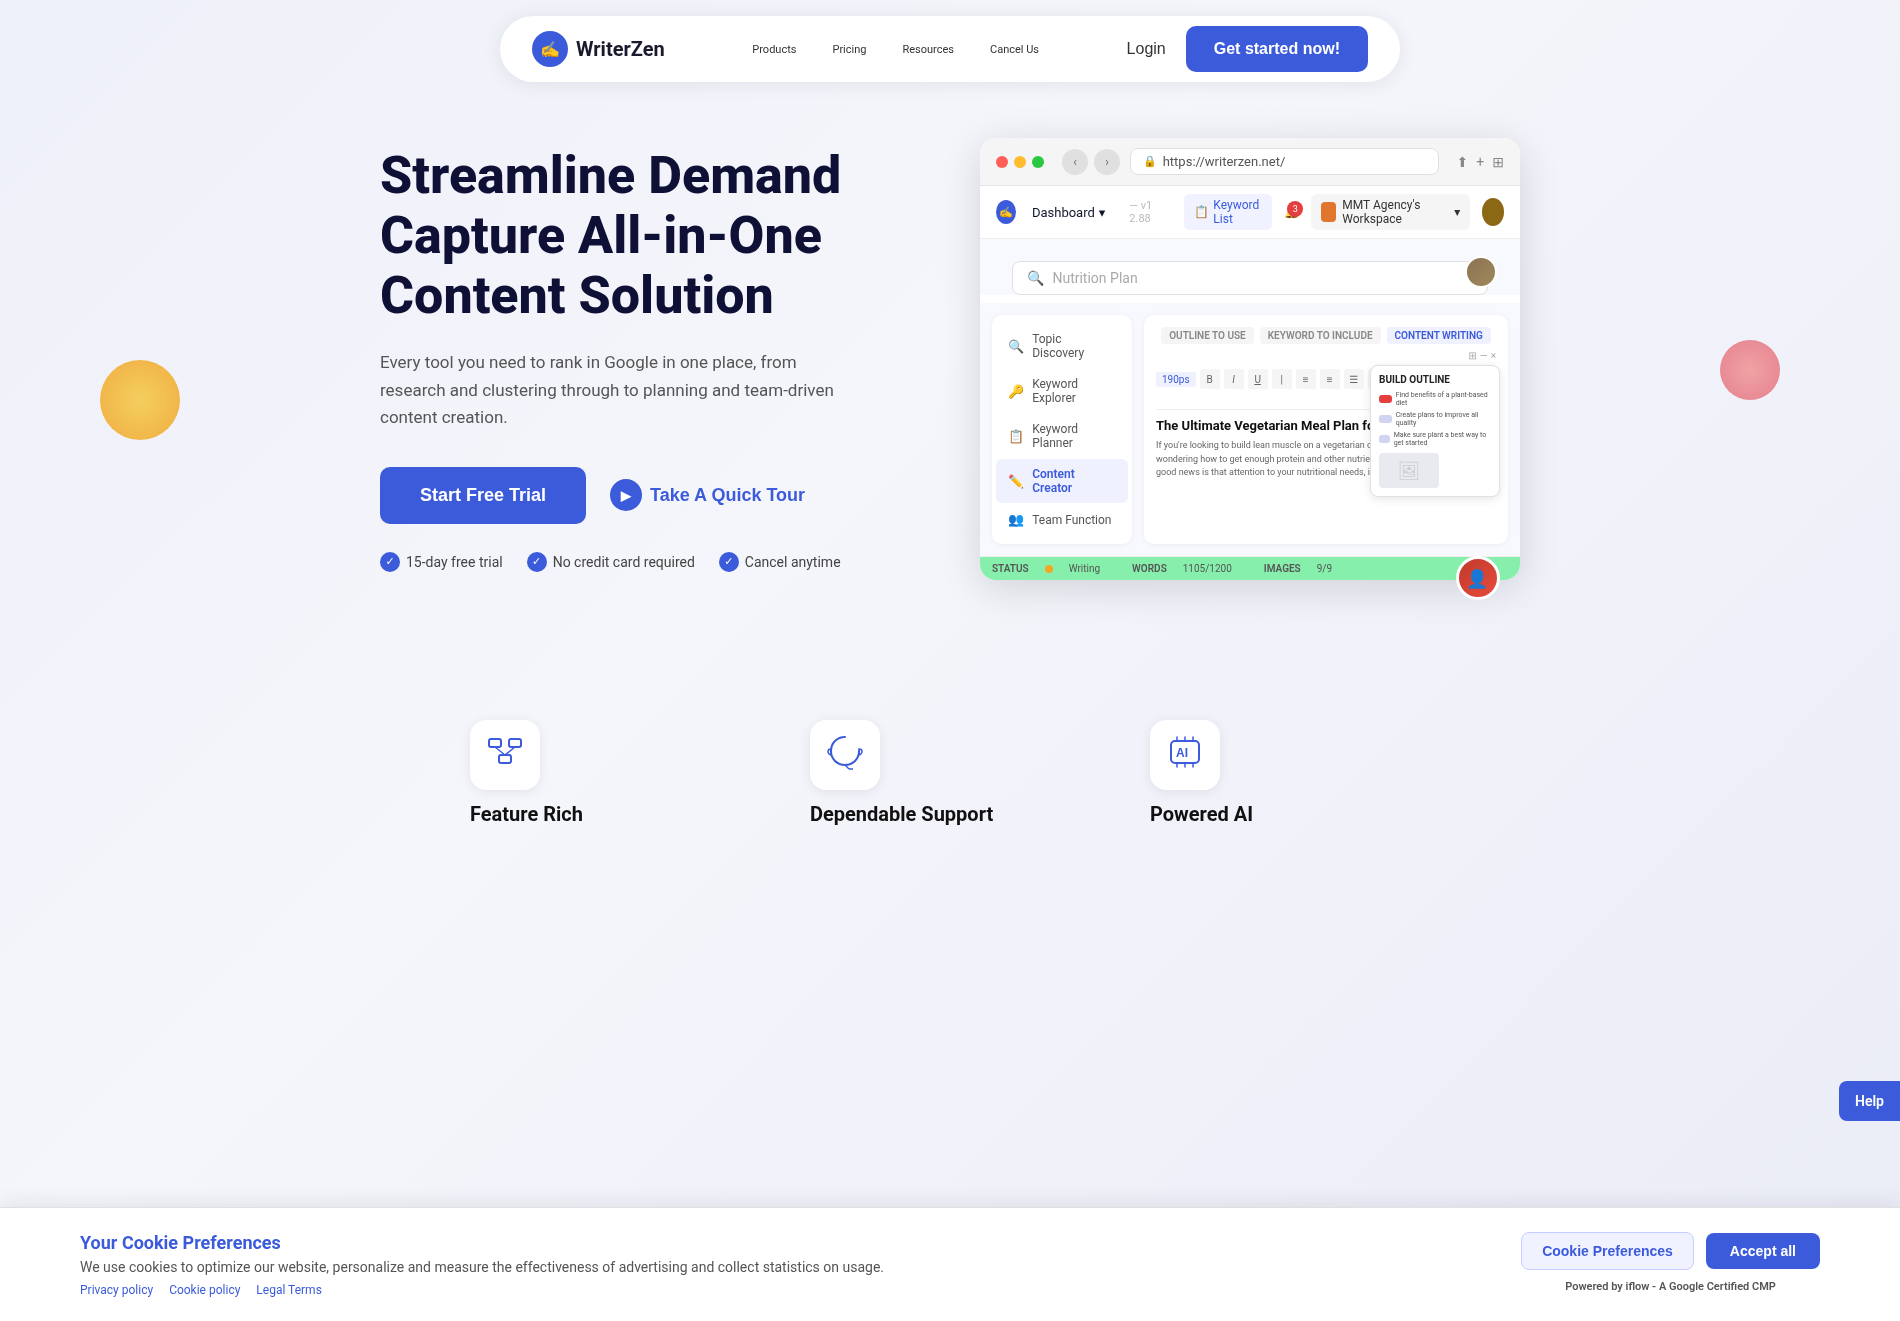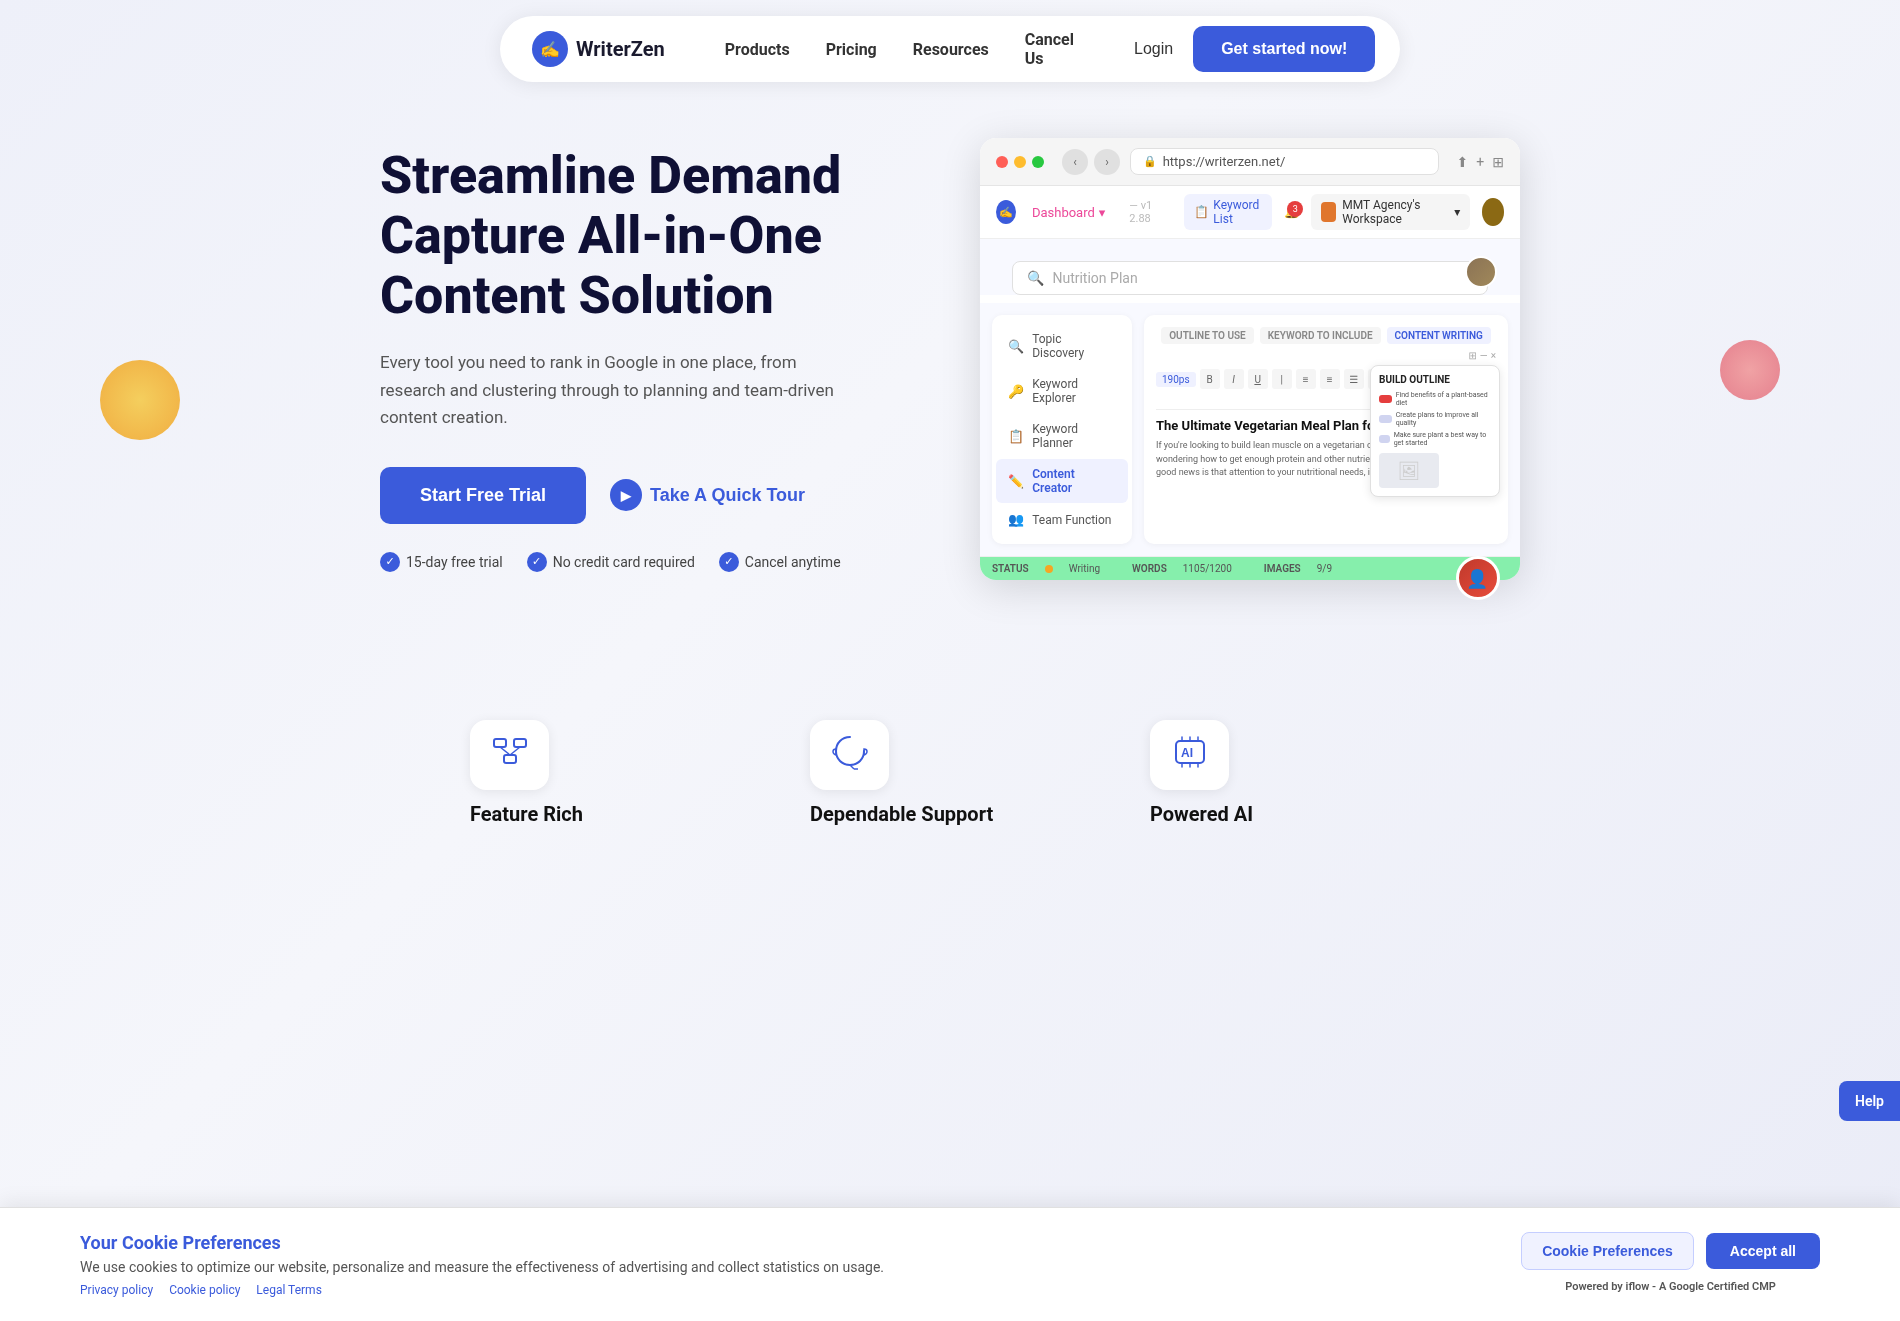--- a/index.html
+++ b/index.html
@@ -82,24 +82,24 @@
       color: #1a1a2e;
     }
     .nav-links {
       display: flex;
       gap: 36px;
       align-items: center;
       flex: 1;
       justify-content: center;
     }
     .nav-link {
-      font-size: 16px;
+      font-size: 11px;
       color: #333;
       text-decoration: none;
-      font-weight: 700;
+      font-weight: 400;
       cursor: pointer;
     }
     .nav-actions {
       display: flex;
       align-items: center;
       gap: 20px;
       margin-left: 20px;
     }
     .login-btn {
       font-size: 16px;
@@ -294,21 +294,21 @@
       background: #3b5bdb;
       border-radius: 50%;
       display: flex;
       align-items: center;
       justify-content: center;
       color: #fff;
       font-size: 11px;
     }
     .app-dashboard {
       font-size: 13px;
-      color: #ec4899;
+      color: #0f172a;
       display: flex;
       align-items: center;
       gap: 4px;
     }
     .app-bar-right {
       margin-left: auto;
       display: flex;
       align-items: center;
       gap: 12px;
       font-size: 12px;
@@ -584,21 +584,21 @@
       justify-content: center;
     }
     .feature-card {
       display: flex;
       flex-direction: column;
       align-items: flex-start;
       gap: 12px;
       width: 280px;
     }
     .feature-icon-wrap {
-      width: 79px; height: 70px;
+      width: 70px; height: 70px;
       background: #fff;
       border-radius: 16px;
       display: flex;
       align-items: center;
       justify-content: center;
       box-shadow: 0 2px 12px rgba(0,0,0,0.08);
       text-align: center;
     }
     .feature-icon-svg {
       font-size: 32px;

